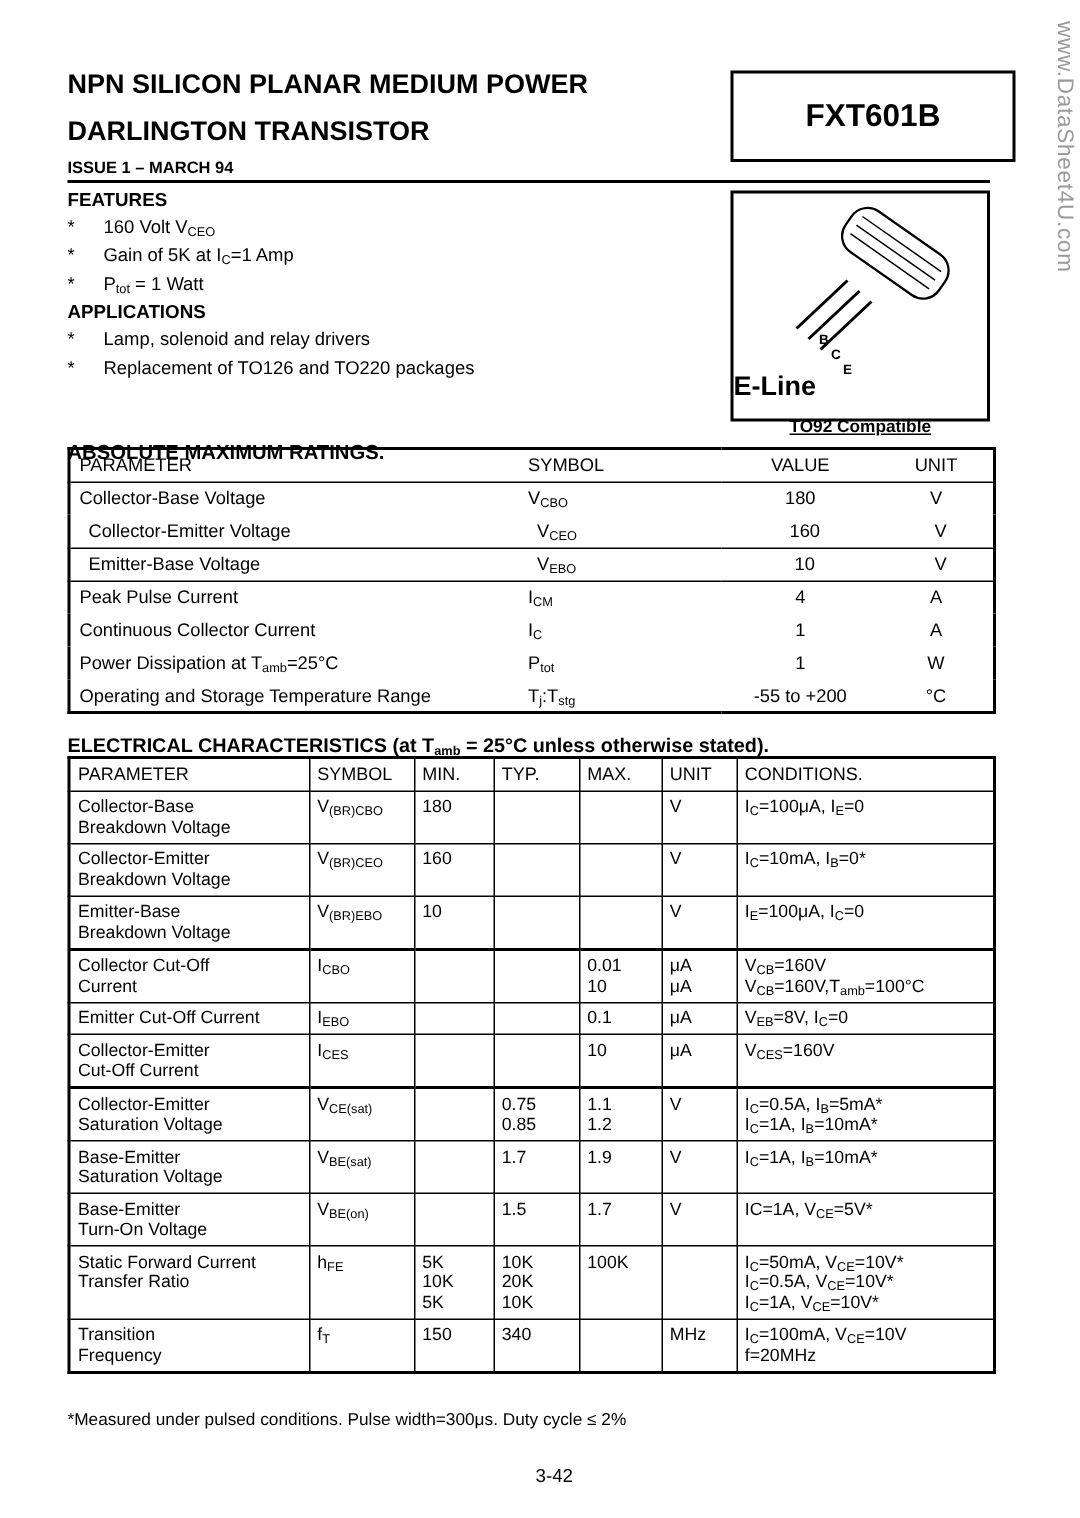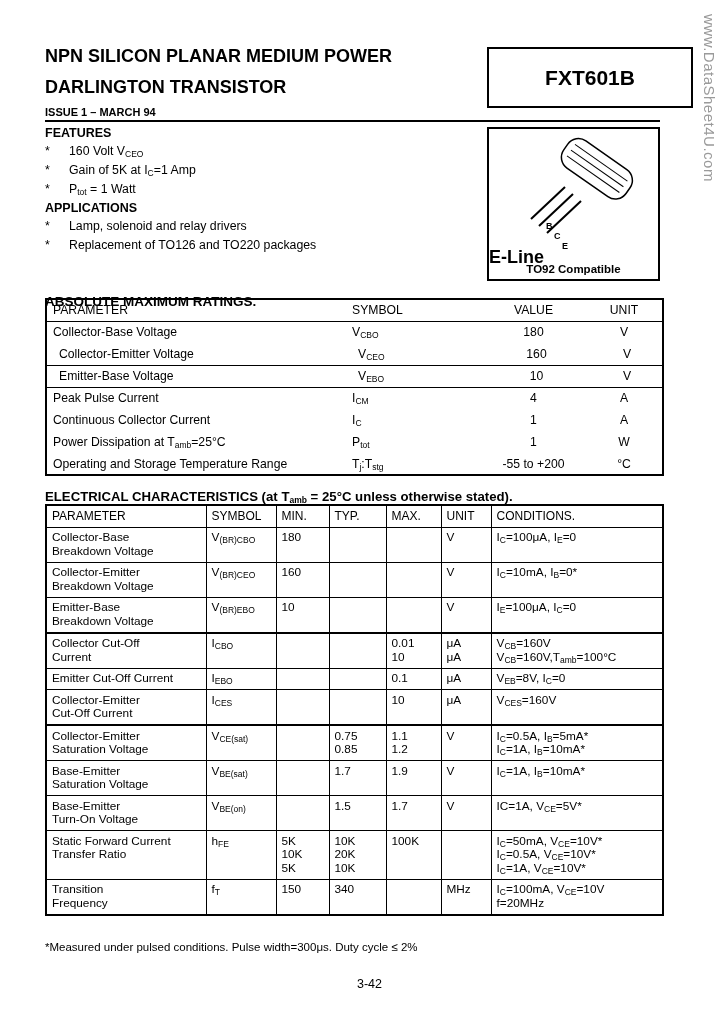--- a/index.html
+++ b/index.html
@@ -14,40 +14,40 @@
 
   .watermark{
     top:14px;right:2px;writing-mode:vertical-rl;
     font-size:15px;color:#9a9a9a;letter-spacing:.5px;
   }
 
   .title1{left:45px;top:46px;font-size:18px;font-weight:bold;}
   .title2{left:45px;top:77px;font-size:18px;font-weight:bold;}
   .issue{left:45px;top:106px;font-size:11px;font-weight:bold;}
   .part-box{
-    left:487px;top:47px;width:206px;height:61px;border:2px solid #000;
+    left:487px;top:47px;width:190px;height:61px;border:2px solid #000;
     display:flex;align-items:center;justify-content:center;
     font-size:21px;font-weight:bold;
   }
   .top-rule{left:45px;top:120px;width:615px;border-top:2px solid #000;}
 
   .features-block{left:45px;top:124px;width:430px;}
   .sec-h{font-weight:bold;font-size:12.5px;line-height:18px;}
   .item{display:flex;line-height:19px;font-size:12.3px;}
   .item .b{width:24px;flex:0 0 24px;}
   .note{margin-left:24px;line-height:19px;font-size:12.3px;}
 
   .pkg-box{left:487px;top:127px;width:173px;height:154px;border:2px solid #000;}
   .pkg-box svg{position:absolute;left:4px;top:2px;}
   .pin-label{position:absolute;font-size:9px;font-weight:bold;}
   .pin-b{left:57px;top:92px;}
   .pin-c{left:65px;top:102px;}
   .pin-e{left:73px;top:112px;}
   .pkg-line1{position:absolute;left:0;right:0;top:118px;font-weight:bold;font-size:18px;}
-  .pkg-line2{position:absolute;left:0;right:0;top:134px;text-align:center;font-weight:bold;font-size:11.5px;}
+  .pkg-line2{position:absolute;left:0;right:0;top:150px;text-align:center;font-weight:bold;font-size:11.5px;text-decoration:underline;}
 
   .abs-h{left:45px;top:294px;font-size:13.5px;font-weight:bold;}
   table{border-collapse:collapse;}
   .abs-table{left:45px;top:298px;width:617px;border:2px solid #000;font-size:12.2px;table-layout:fixed;}
   .abs-table th{font-weight:normal;border-bottom:1.5px solid #000;}
   .abs-table th,.abs-table td{height:22px;padding:0 6px;vertical-align:middle;}
   .abs-table .al{text-align:left;}
   .abs-table .ac{text-align:center;}
   .abs-table tr.rule td{border-bottom:1.5px solid #000;padding-left:12px;}
 

